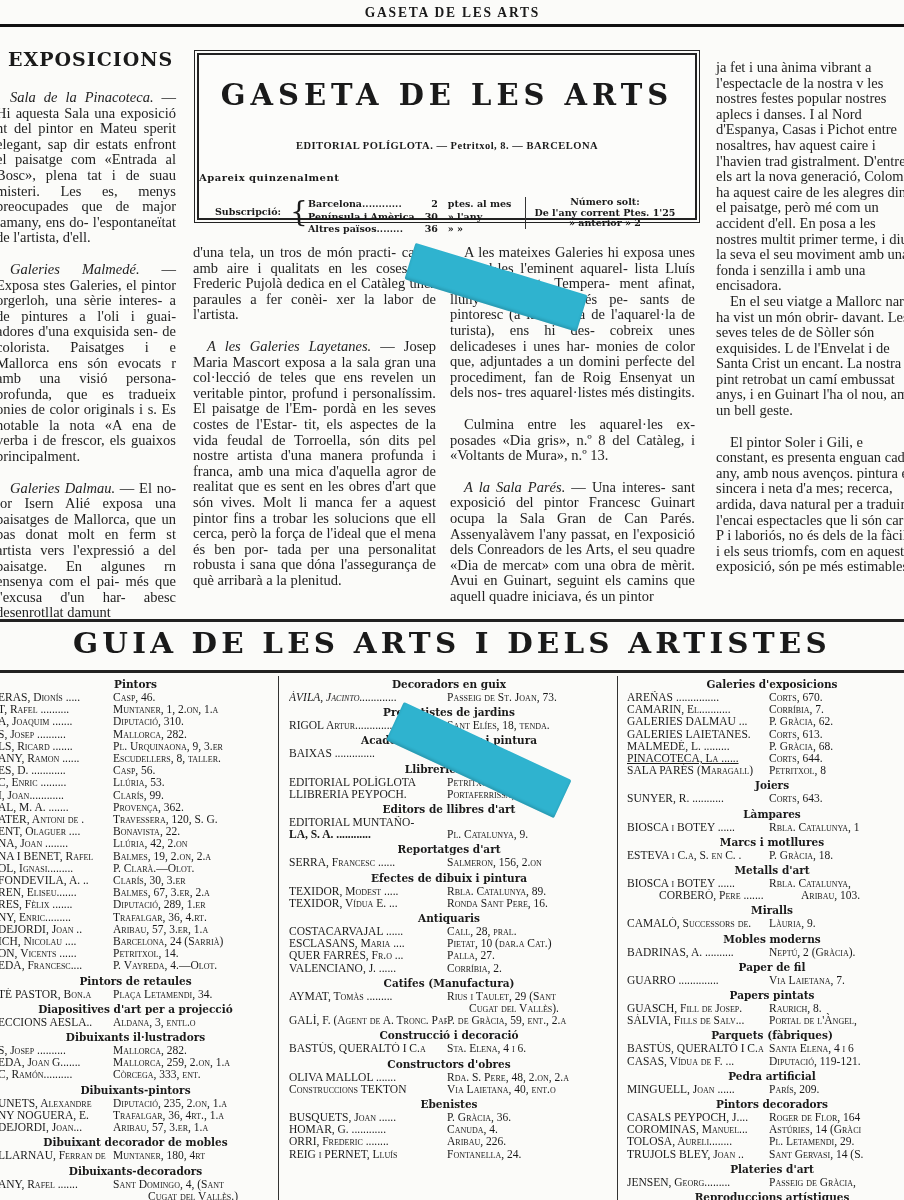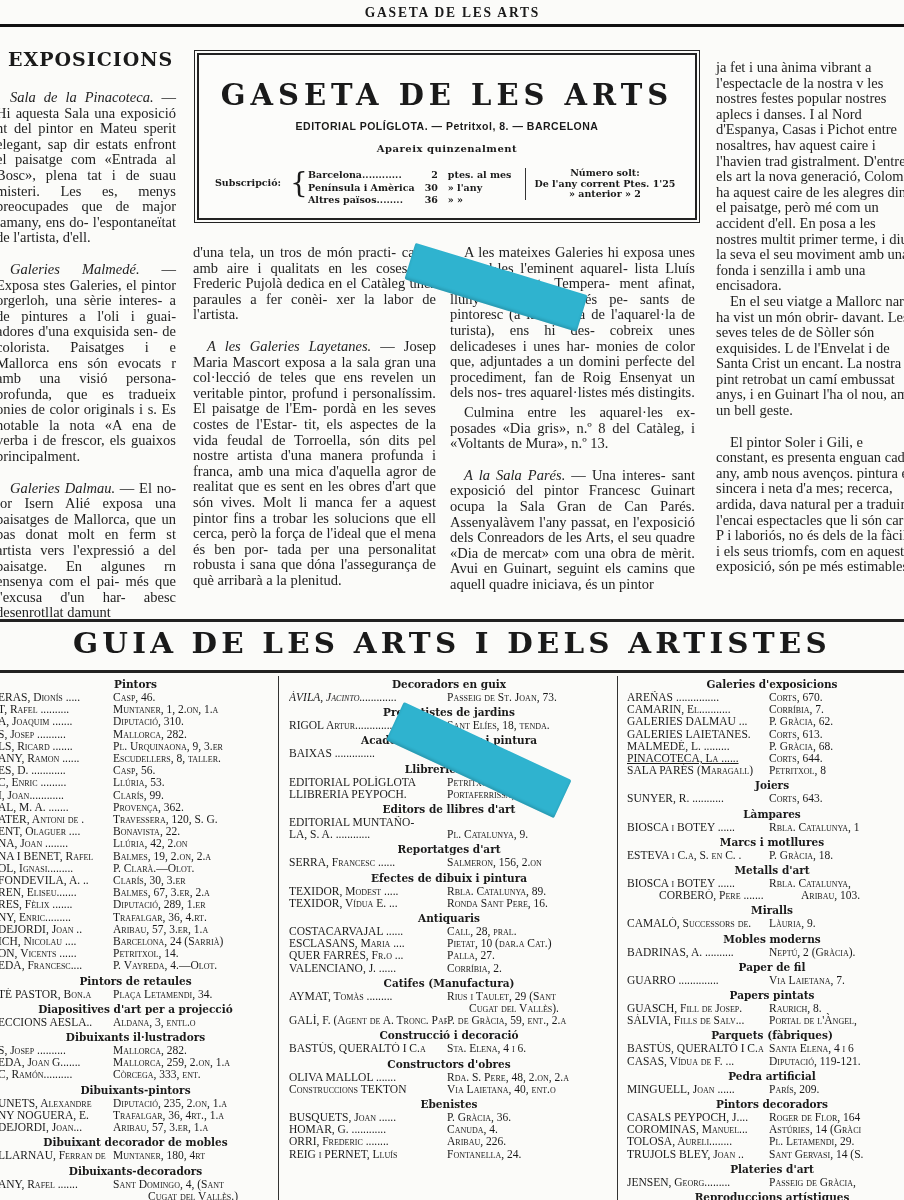--- a/index.html
+++ b/index.html
@@ -14,22 +14,22 @@
   .col p { text-indent: 14px; }
   .col p + p { margin-top: 16px; }
   .col p.cont { text-indent: 0; }
   .col .run { font-style: italic; }
 
   .sec-title { position: absolute; left: 8px; top: 48px; font-family: "DejaVu Serif", serif; font-weight: 900; font-size: 19px; letter-spacing: 1px; }
 
   
   .mast { position: absolute; left: 197px; top: 53px; width: 500px; height: 167px; border: 2px solid #222; outline: 1px solid #222; outline-offset: 2px; background: #fcfcfa; }
   .mast-title { text-align: center; font-family: "DejaVu Serif", serif; font-weight: 900; font-size: 29px; letter-spacing: 5px; margin-top: 23px; }
-  .mast-pub { text-align: center; font-family: Liberation Sans, sans-serif; font-weight: bold; font-size: 10.5px; letter-spacing: 0.5px; margin-top: 8px; }
-  .mast-freq { text-align: center; font-family: "DejaVu Serif", serif; font-weight: bold; font-size: 10px; letter-spacing: 0.5px; margin-top: 11px; }
+  .mast-pub { text-align: center; font-family: Liberation Serif, serif; font-weight: bold; font-size: 10.5px; letter-spacing: 0.5px; margin-top: 28px; }
+  .mast-freq { font-family: "DejaVu Serif", serif; font-weight: bold; font-size: 10px; letter-spacing: 0.5px; margin-top: 21px; }
   .mast-subs { display: flex; margin-top: 14px; padding-left: 16px; font-family: "DejaVu Serif", serif; font-weight: bold; font-size: 9.5px; line-height: 10.5px; }
   .subs-label { width: 75px; padding-top: 10px; }
   .subs-brace { width: 12px; font-size: 28px; line-height: 30px; font-weight: normal; }
   .subs-table td { padding: 0 4px; white-space: nowrap; }
   .subs-sep { width: 1px; background: #333; margin: 0 8px; height: 32px; }
   .single { text-align: center; }
 
   .blue-tape { position: absolute; left: 410px; top: 242px; width: 180px; height: 38px; background: #2fb3cf; transform: rotate(17deg); transform-origin: left center; border-radius: 2px; box-shadow: inset 0 -2px 3px rgba(0,0,0,0.15); }
   .blue-tape-2 { position: absolute; left: 395px; top: 700px; width: 185px; height: 42px; background: #2fb3cf; transform: rotate(25deg); transform-origin: left center; border-radius: 2px; box-shadow: inset 0 -2px 3px rgba(0,0,0,0.15); }
 
@@ -59,21 +59,21 @@
     <p><span class="run">Sala de la Pinacoteca.</span><span> — Hi aquesta Sala una exposició nt del pintor en Mateu sperit elegant, sap dir estats enfront el paisatge com «Entrada al Bosc», plena tat i de suau misteri. Les es, menys preocupades que de major tamany, ens do- l'espontaneïtat de l'artista, d'ell.</span></p>
     <p><span class="run">Galeries Malmedé.</span><span> — Exposa stes Galeries, el pintor orgerloh, una sèrie interes- a de pintures a l'oli i guai- adores d'una exquisida sen- de colorista. Paisatges i e Mallorca ens són evocats r amb una visió persona- profunda, que es tradueix onies de color originals i s. Es notable la nota «A ena de verba i de frescor, els guaixos principalment.</span></p>
     <p><span class="run">Galeries Dalmau.</span><span> — El no- tor Isern Alié exposa una paisatges de Mallorca, que un pas donat molt en ferm st artista vers l'expressió a del paisatge. En algunes rn ensenya com el pai- més que l'excusa d'un har- abesc desenrotllat damunt</span></p>
   </div>
 <div class="col" id="col2" style="left:193px; top:245px; width:243px;">
     <p class="cont"><span>d'una tela, un tros de món practi- cable, amb aire i qualitats en les coses. En Frederic Pujolà dedica en el Catàleg unes paraules a fer conèi- xer la labor de l'artista.</span></p>
     <p><span class="run">A les Galeries Layetanes.</span><span> — Josep Maria Mascort exposa a la sala gran una col·lecció de teles que ens revelen un veritable pintor, profund i personalíssim. El paisatge de l'Em- pordà en les seves costes de l'Estar- tit, els aspectes de la vida feudal de Torroella, són dits pel nostre artista d'una manera profunda i franca, amb una mica d'aquella agror de realitat que es sent en les obres d'art que són vives. Molt li manca fer a aquest pintor fins a trobar les solucions que ell cerca, però la força de l'ideal que el mena és ben por- tada per una personalitat robusta i sana que dóna l'assegurança de què arribarà a la plenitud.</span></p>
   </div>
 <div class="col" id="col3" style="left:450px; top:245px; width:245px;">
     <p><span>A les mateixes Galeries hi exposa unes aquarel·les l'eminent aquarel- lista Lluís Roig Ensenyat. Tempera- ment afinat, lluny dels temes més pe- sants de pintoresc (a la manera de l'aquarel·la de turista), ens hi des- cobreix unes delicadeses i unes har- monies de color que, adjuntades a un domini perfecte del procediment, fan de Roig Ensenyat un dels nos- tres aquarel·listes més distingits.</span></p>
-    <p class="" style="margin-top: 4px;"><span>Culmina entre les aquarel·les ex- posades «Dia gris», n.º 8 del Catàleg, i «Voltants de Mura», n.º 13.</span></p>
+    <p class="" style="margin-top: 16px;"><span>Culmina entre les aquarel·les ex- posades «Dia gris», n.º 8 del Catàleg, i «Voltants de Mura», n.º 13.</span></p>
     <p><span class="run">A la Sala Parés.</span><span> — Una interes- sant exposició del pintor Francesc Guinart ocupa la Sala Gran de Can Parés. Assenyalàvem l'any passat, en l'exposició dels Conreadors de les Arts, el seu quadre «Dia de mercat» com una obra de mèrit. Avui en Guinart, seguint els camins que aquell quadre iniciava, és un pintor</span></p>
   </div>
 <div class="col" id="col4" style="left:716px; top:60px; width:200px; text-align:left; white-space:normal;">
     <p class="cont"><span>ja fet i una ànima vibrant a l'espectacle de la nostra v les nostres festes popular nostres aplecs i danses. I al Nord d'Espanya, Casas i Pichot entre nosaltres, hav aquest caire i l'havien trad gistralment. D'entre els art la nova generació, Colom ha aquest caire de les alegres dins el paisatge, però mé com un accident d'ell. En posa a les nostres multit primer terme, i diu la seva el seu moviment amb una fonda i senzilla i amb una encisadora.</span></p>
     <p class="" style="margin-top: 0px;"><span>En el seu viatge a Mallorc nart ha vist un món obrir- davant. Les seves teles de de Sòller són exquisides. L de l'Envelat i de Santa Crist un encant. La nostra pint retrobat un camí embussat anys, i en Guinart l'ha ol nou, amb un bell geste.</span></p>
     <p><span>El pintor Soler i Gili, e constant, es presenta enguan cada any, amb nous avenços. pintura és sincera i neta d'a mes; recerca, ardida, dava natural per a traduir l'encai espectacles que li són cars. P i laboriós, no és dels de la fàcil, i els seus triomfs, com en aquesta exposició, són pe més estimables.</span></p>
   </div>
 
 <div class="mast">
   <div class="mast-title">GASETA DE LES ARTS</div>
@@ -283,21 +283,21 @@
     <div class="entry">
       <span class="nm" style="width: 158px; overflow: hidden;">LLIBRERIA PEYPOCH.</span>
       <span class="ad">Portaferrissa, 14.</span>
     </div>
     <div class="cat">Editors de llibres d'art</div>
     <div class="entry">
       <span class="nm" style="width: 158px; overflow: hidden;">EDITORIAL MUNTAÑO-</span>
       <span class="ad"></span>
     </div>
     <div class="entry">
-      <span class="nm" style="width: 158px; overflow: hidden;">   LA, S. A. ............</span>
+      <span class="nm" style="width: 158px; overflow: hidden; font-weight: bold;">   LA, S. A. ............</span>
       <span class="ad">Pl. Catalunya, 9.</span>
     </div>
     <div class="cat">Reportatges d'art</div>
     <div class="entry">
       <span class="nm" style="width: 158px; overflow: hidden;">SERRA, Francesc ......</span>
       <span class="ad">Salmeron, 156, 2.on</span>
     </div>
     <div class="cat">Efectes de dibuix i pintura</div>
     <div class="entry">
       <span class="nm" style="width: 158px; overflow: hidden;">TEXIDOR, Modest .....</span>

